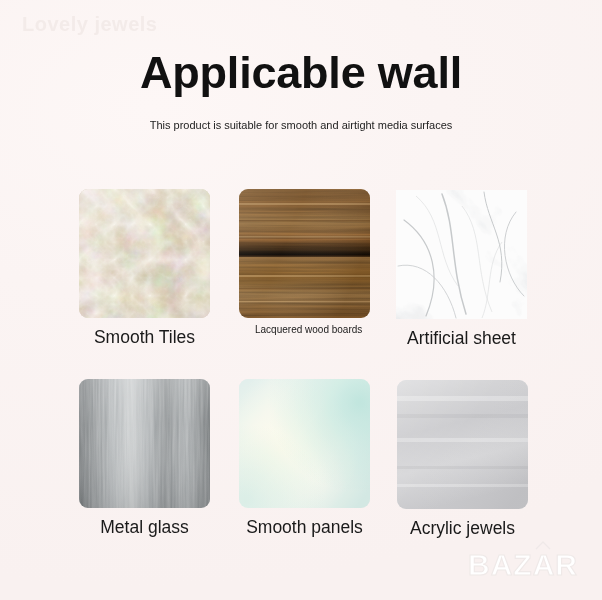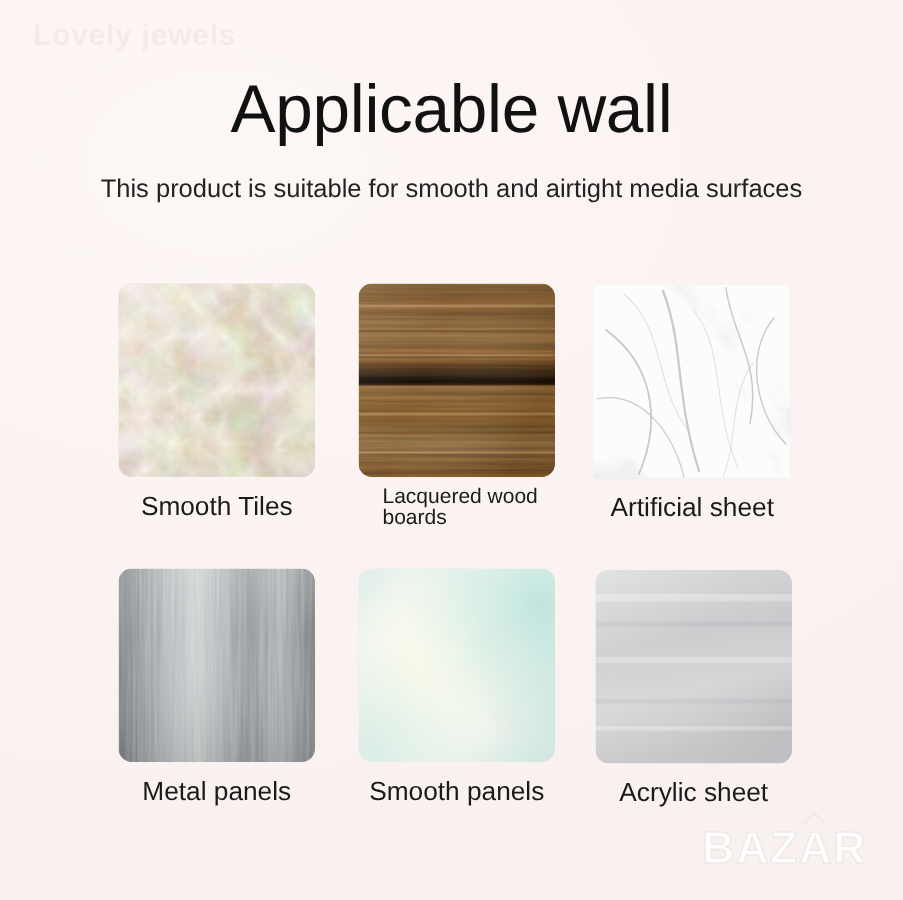--- a/index.html
+++ b/index.html
@@ -43,31 +43,31 @@
   }
   
   #title {
     position: absolute;
     left: 0;
     right: 0;
     top: 46px;
     text-align: center;
     font-size: 45px;
     line-height: 54px;
-    font-weight: normal;
+    font-weight: bold;
     color: #111111;
     letter-spacing: -0.2px;
   }
   #subtitle {
     position: absolute;
     left: 0;
     right: 0;
     top: 115px;
     text-align: center;
-    font-size: 17px;
+    font-size: 11px;
     line-height: 21px;
     font-weight: normal;
     color: #232323;
   }
   
   .cell {
     position: absolute;
   }
   .swatch {
     position: absolute;
@@ -82,21 +82,21 @@
   .rounded { border-radius: 9px; }
   .label {
     position: absolute;
     top: 137px;
     font-size: 17.5px;
     line-height: 22px;
     color: #1a1a1a;
     white-space: nowrap;
   }
   .label.small {
-    font-size: 14px;
+    font-size: 10px;
     line-height: 14px;
     top: 134px;
     white-space: normal;
     width: 120px;
     text-align: left;
   }
   .label.ctr {
     left: 50%;
     transform: translateX(-50%);
   }
@@ -243,21 +243,21 @@
         <rect width="131" height="129" fill="url(#metalBase)"></rect>
         <rect width="131" height="129" filter="url(#brushTex)" opacity="0.55"></rect>
         <rect width="131" height="129" fill="url(#metalGloss)"></rect>
         <linearGradient id="metalGloss" x1="0" y1="0" x2="0" y2="1">
           <stop offset="0%" stop-color="#ffffff" stop-opacity="0.16"></stop>
           <stop offset="35%" stop-color="#ffffff" stop-opacity="0.03"></stop>
           <stop offset="100%" stop-color="#3f4244" stop-opacity="0.14"></stop>
         </linearGradient>
       </svg>
     </div>
-    <div class="label ctr">Metal panels</div>
+    <div class="label ctr">Metal glass</div>
   </div>
 
   <div class="cell" style="left:239px; top:379px; width:131px;">
     <div class="swatch rounded">
       <svg viewBox="0 0 131 129" preserveAspectRatio="none" aria-hidden="true">
         <defs>
           <linearGradient id="glassBase" x1="0" y1="0.15" x2="1" y2="0.85">
             <stop offset="0%" stop-color="#dfeeea"></stop>
             <stop offset="22%" stop-color="#f2f6f0"></stop>
             <stop offset="45%" stop-color="#fafbf4"></stop>
@@ -310,21 +310,21 @@
           <rect x="0" y="86" width="131" height="3"></rect>
         </g>
         <rect width="131" height="129" fill="url(#acrGloss)"></rect>
         <linearGradient id="acrGloss" x1="0" y1="0" x2="1" y2="0.8">
           <stop offset="0%" stop-color="#ffffff" stop-opacity="0.22"></stop>
           <stop offset="50%" stop-color="#ffffff" stop-opacity="0.04"></stop>
           <stop offset="100%" stop-color="#8e8e92" stop-opacity="0.12"></stop>
         </linearGradient>
       </svg>
     </div>
-    <div class="label ctr">Acrylic sheet</div>
+    <div class="label ctr">Acrylic jewels</div>
   </div>
 
   <svg id="wm-bazar" viewBox="0 0 130 46" aria-hidden="true">
     <text id="bazar-text" x="65" y="35" text-anchor="middle" font-family="Liberation Sans, sans-serif" font-size="30" font-weight="bold" letter-spacing="1" fill="#ffffff" stroke="#efe9e8" stroke-width="1.1">BAZAR</text>
     <path d="M 78 9 L 85 2 L 92 9" fill="none" stroke="#efe9e8" stroke-width="1.4" stroke-linejoin="round"></path>
   </svg>
 
 </div>
 
 </body></html>

